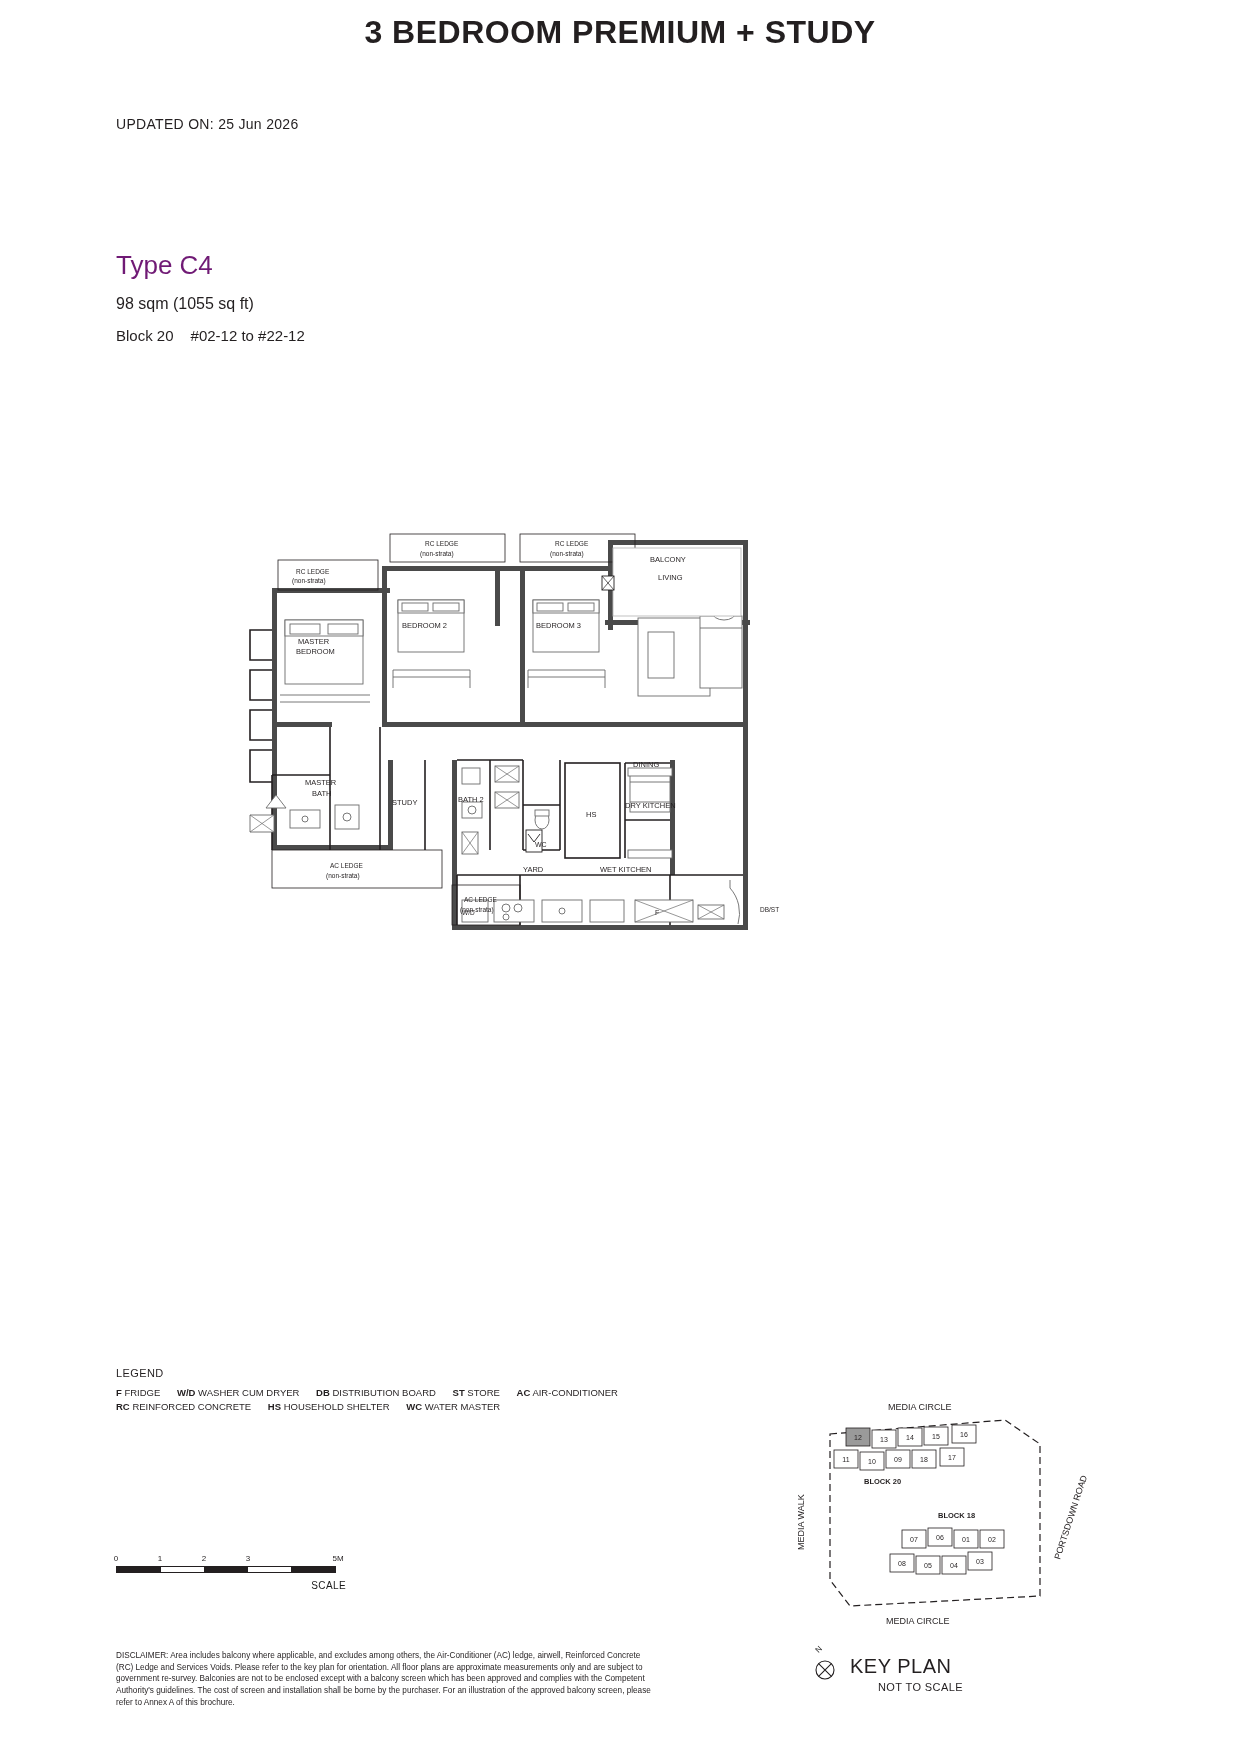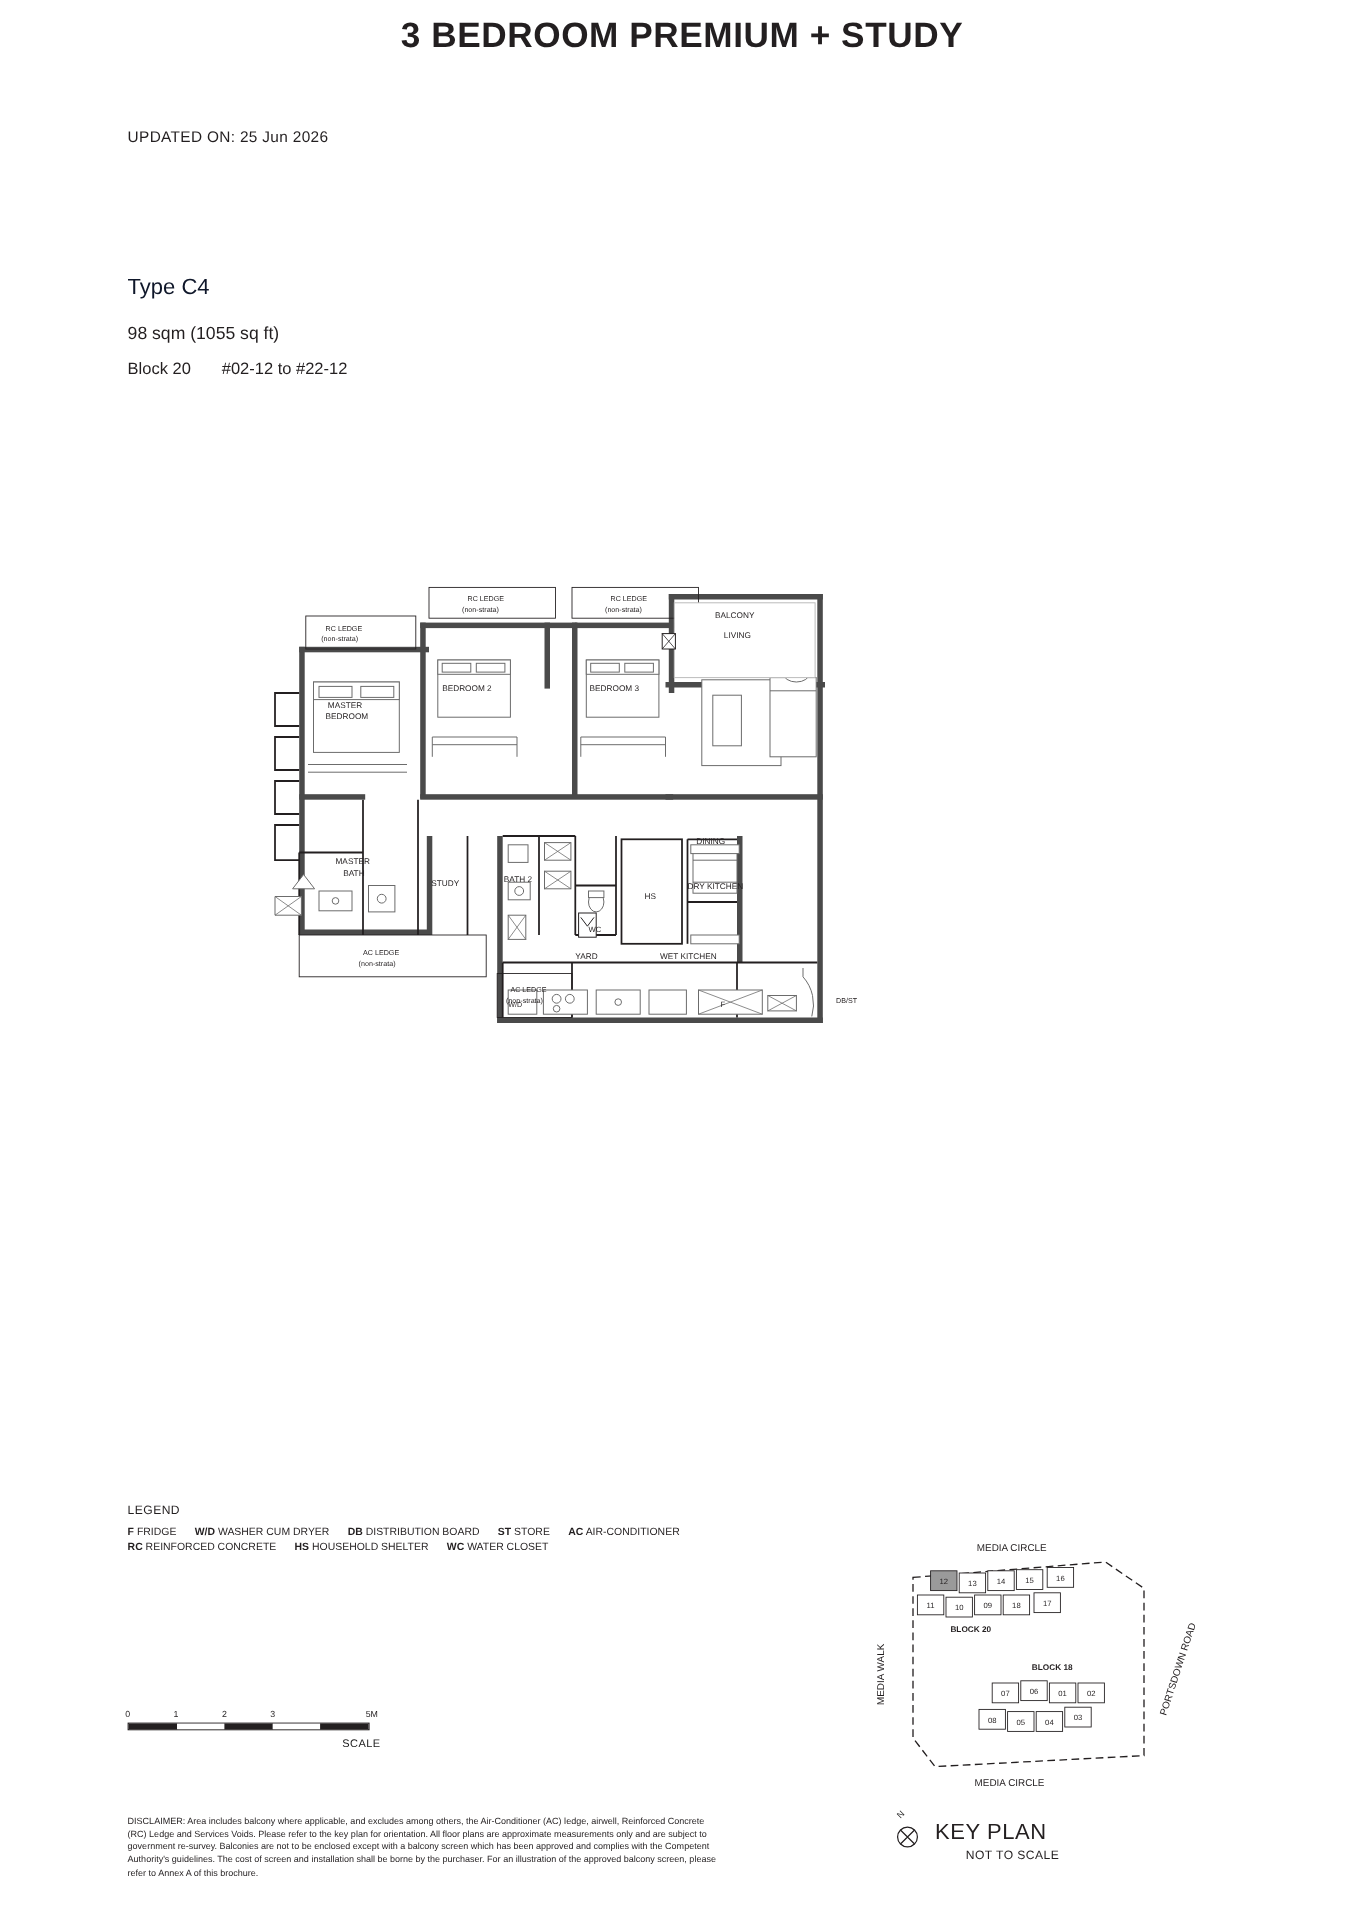--- a/index.html
+++ b/index.html
@@ -31,40 +31,40 @@
     top: 116px;
     left: 116px;
     font-size: 14px;
     letter-spacing: 0.3px;
     color: #231f20;
   }
   .type-name {
     position: absolute;
     top: 250px;
     left: 116px;
-    font-size: 20px;
+    font-size: 26px;
     font-weight: 400;
-    color: #0f172a;
+    color: #701a75;
   }
   .type-area {
     position: absolute;
     top: 295px;
     left: 116px;
     font-size: 16px;
     color: #231f20;
   }
   .type-block {
     position: absolute;
     top: 327px;
     left: 116px;
     font-size: 15px;
     color: #231f20;
   }
   .type-block .units {
-    margin-left: 28px;
+    margin-left: 17px;
   }
 
   
   .plan {
     position: absolute;
     left: 230px;
     top: 520px;
     width: 660px;
     height: 440px;
   }
@@ -410,21 +410,21 @@
     <span>STORE</span><span class="sp"></span>
     <b>AC</b>
     <span>AIR-CONDITIONER</span>
   </div>
   <div class="row">
     <b>RC</b>
     <span>REINFORCED CONCRETE</span><span class="sp"></span>
     <b>HS</b>
     <span>HOUSEHOLD SHELTER</span><span class="sp"></span>
     <b>WC</b>
-    <span>WATER CLOSET</span>
+    <span>WATER MASTER</span>
   </div>
 </div>
 
 <div class="scalewrap">
   <div class="scale-ticks">
     <span style="left:0px;">0</span>
     <span style="left:44px;">1</span>
     <span style="left:88px;">2</span>
     <span style="left:132px;">3</span>
     <span style="left:222px;">5M</span>

